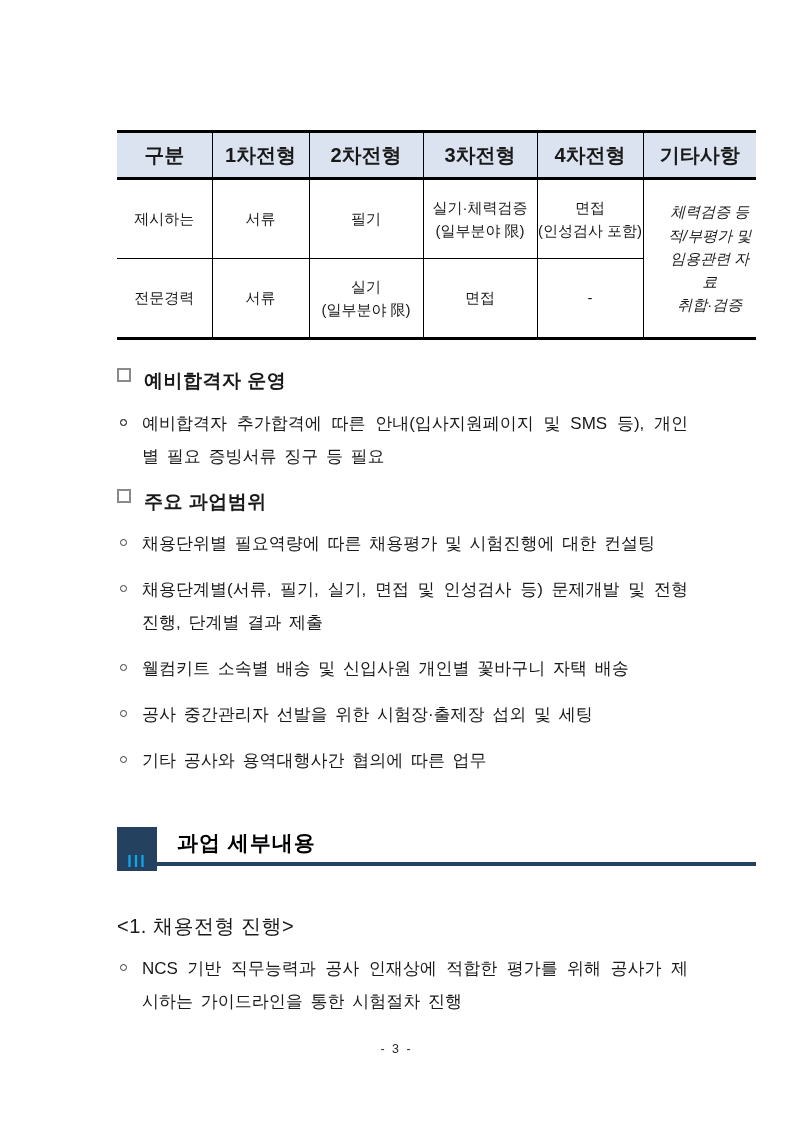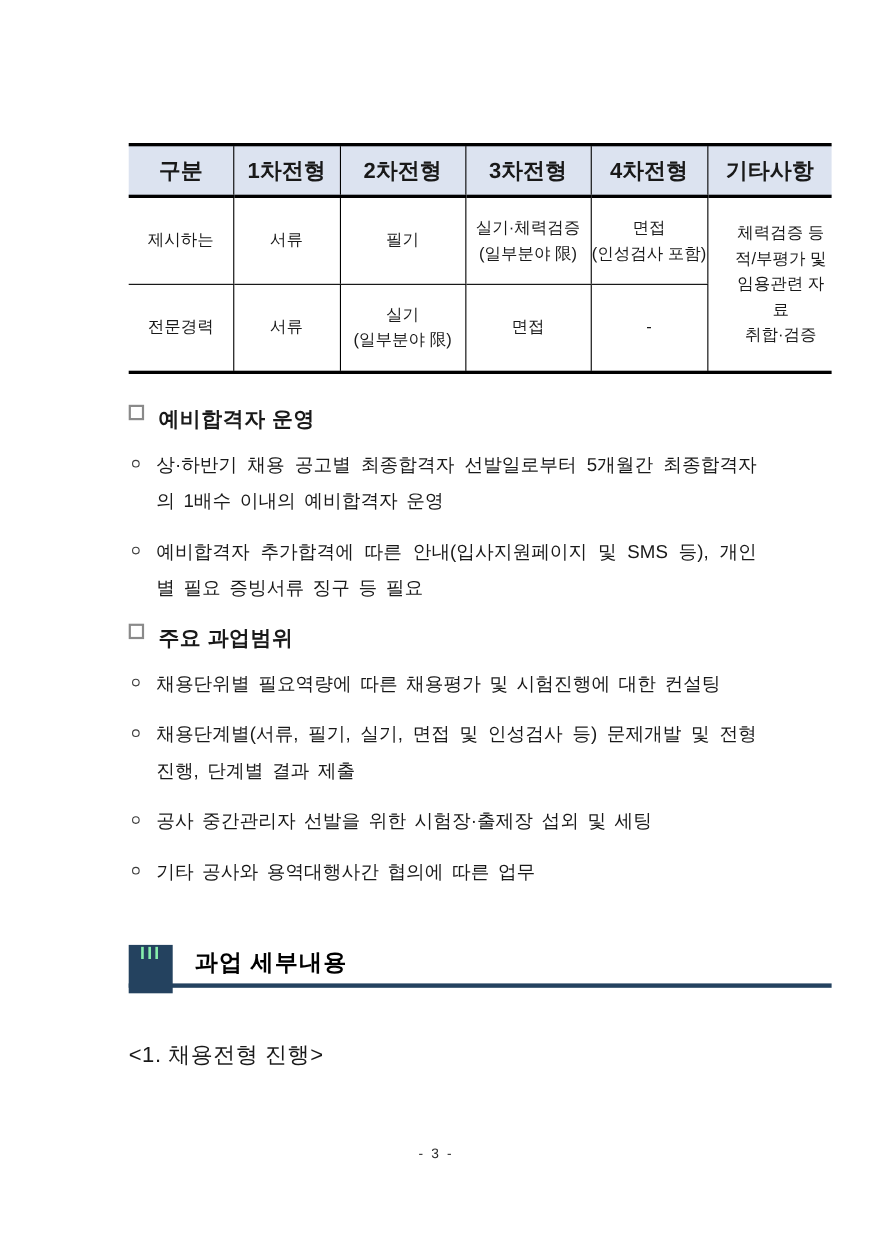--- a/index.html
+++ b/index.html
@@ -43,20 +43,21 @@
     font-size: 15px;
     line-height: 1.55;
     white-space: pre-line;
   }
   td.rb { border-bottom: 1px solid #000; }
   td.etc-cell {
     text-align: left;
     padding: 6px 4px 6px 24px;
     line-height: 2.25;
     white-space: pre-line;
+    font-style: italic;
   }
 
   
   .section-title {
     display: flex;
     align-items: flex-start;
     gap: 13px;
     font-size: 19px;
     font-weight: bold;
     letter-spacing: 0.5px;
@@ -98,23 +99,23 @@
     position: absolute;
     left: 0; right: 0; bottom: 5px;
     height: 4px;
     background: #24425f;
   }
   .chapter-box {
     position: absolute;
     left: 0; bottom: 0;
     width: 40px; height: 44px;
     background: #24425f;
-    color: #86efac;
+    color: #0ea5e9;
     display: flex;
-    align-items: flex-start;
+    align-items: flex-end;
     justify-content: center;
     font-size: 16px;
     letter-spacing: 2px;
     font-weight: bold;
   }
   .chapter-title {
     position: absolute;
     left: 60px; bottom: 14px;
     font-size: 21px;
     font-weight: bold;
@@ -190,56 +191,65 @@
     </tbody>
   </table>
 
   <div class="section-title sec1">
     <span class="square-marker"></span>
     <span>예비합격자 운영</span>
   </div>
   <ul class="bullets">
     <li>
       <span class="circle-marker"></span>
-      <span>상·하반기 채용 공고별 최종합격자 선발일로부터 5개월간 최종합격자의 1배수 이내의 예비합격자 운영</span>
     </li>
     <li>
       <span class="circle-marker"></span>
       <span>예비합격자 추가합격에 따른 안내(입사지원페이지 및 SMS 등), 개인별 필요 증빙서류 징구 등 필요</span>
     </li>
   </ul>
 
   <div class="section-title sec2">
     <span class="square-marker"></span>
     <span>주요 과업범위</span>
   </div>
   <ul class="bullets">
     <li>
       <span class="circle-marker"></span>
       <span>채용단위별 필요역량에 따른 채용평가 및 시험진행에 대한 컨설팅</span>
     </li>
     <li>
       <span class="circle-marker"></span>
       <span>채용단계별(서류, 필기, 실기, 면접 및 인성검사 등) 문제개발 및 전형 진행, 단계별 결과 제출</span>
+    </li>
+    <li>
+      <span class="circle-marker"></span>
+      <span>웰컴키트 소속별 배송 및 신입사원 개인별 꽃바구니 자택 배송</span>
     </li>
     <li>
       <span class="circle-marker"></span>
       <span>공사 중간관리자 선발을 위한 시험장·출제장 섭외 및 세팅</span>
     </li>
     <li>
       <span class="circle-marker"></span>
       <span>기타 공사와 용역대행사간 협의에 따른 업무</span>
     </li>
   </ul>
 
   <div class="chapter">
     <div class="chapter-rule"></div>
     <div class="chapter-box">
       <span>III</span>
     </div>
     <div class="chapter-title">과업 세부내용</div>
   </div>
 
   <div class="subsection-title">&lt;1. 채용전형 진행&gt;</div>
+  <ul class="bullets subsection-bullets">
+    <li>
+      <span class="circle-marker"></span>
+      <span>NCS 기반 직무능력과 공사 인재상에 적합한 평가를 위해 공사가 제시하는 가이드라인을 통한 시험절차 진행</span>
+    </li>
+  </ul>
 
 </div>
 
 <div class="footer">- 3 -</div>
 
 </body></html>

